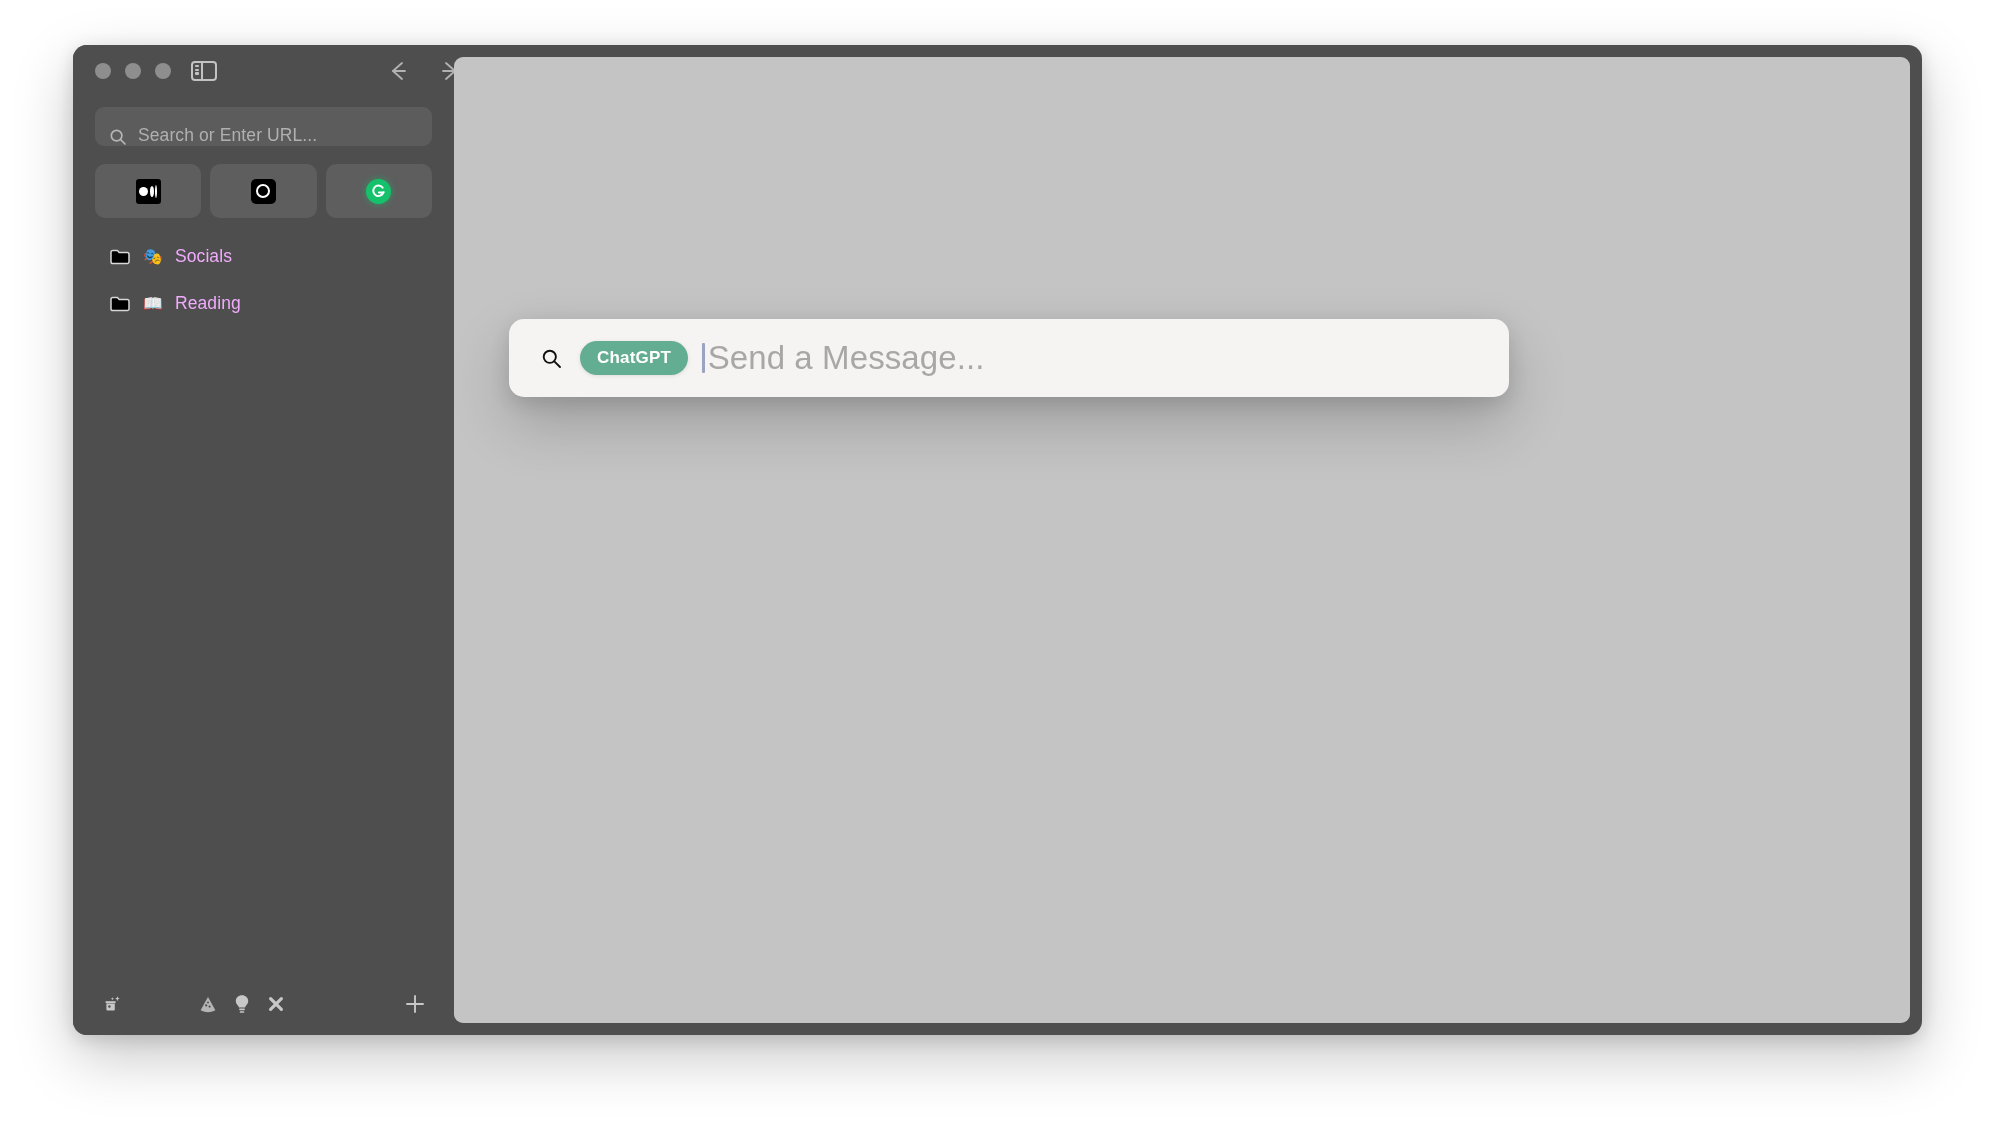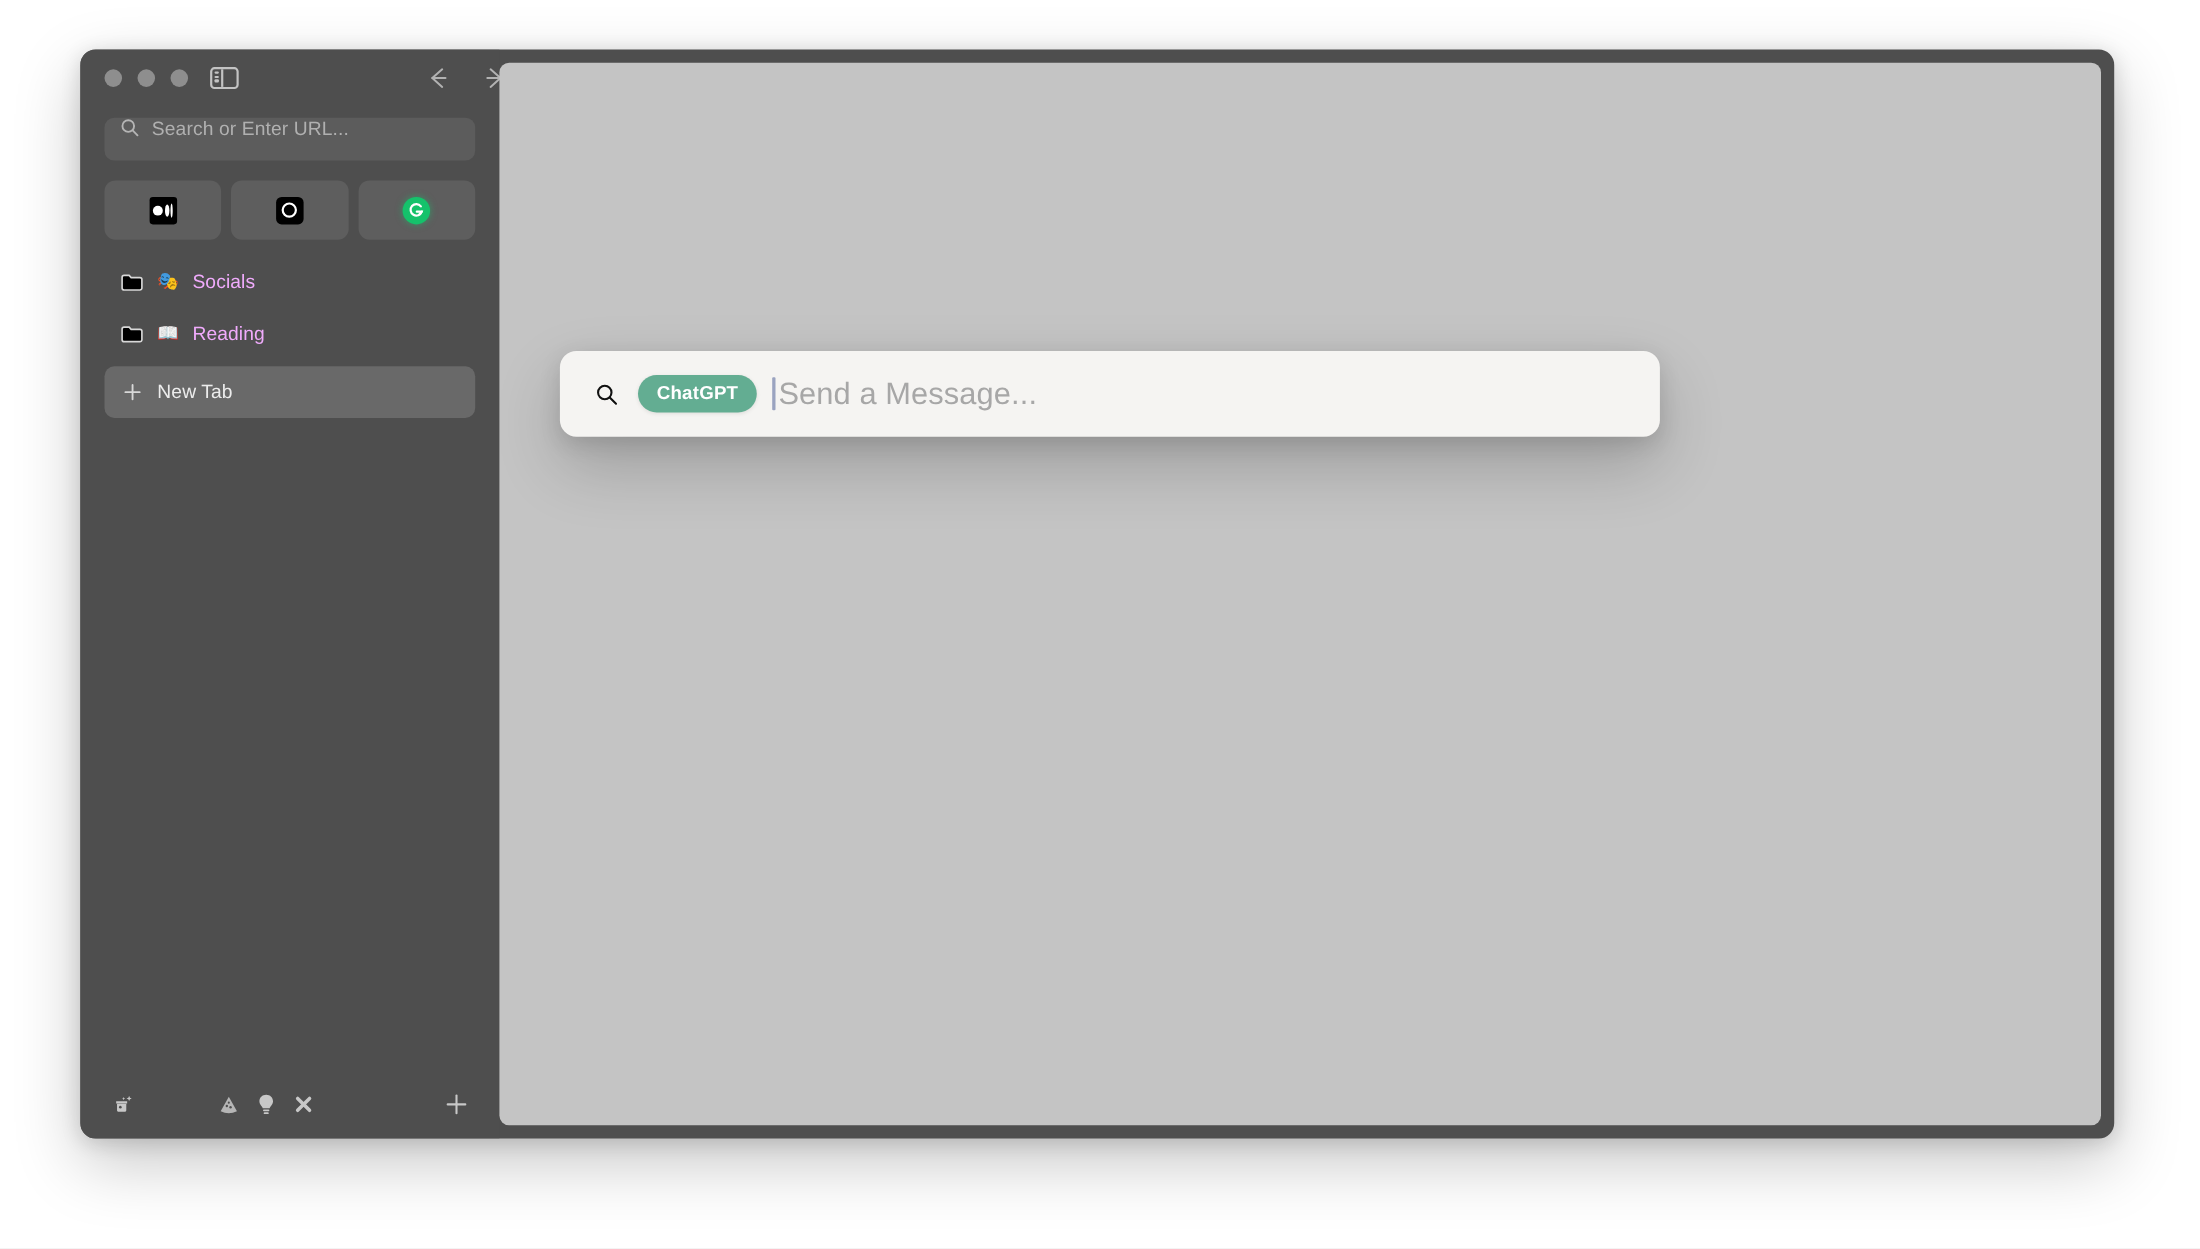--- a/index.html
+++ b/index.html
@@ -95,21 +95,21 @@
   }
   .nav-btn svg { display:block; }
 
   
   #url-bar {
     margin: 10px 22px 0 22px;
     height: 39px;
     background: #5c5c5c;
     border-radius: 9px;
     display: flex;
-    align-items: flex-start;
+    align-items: flex-end;
     padding: 0 14px;
     gap: 11px;
   }
   #url-bar .q { color:#b5b5b5; display:flex; }
   #url-placeholder {
     color: #b0b0b0;
     font-size: 17.5px;
     letter-spacing: 0.1px;
   }
 
@@ -240,21 +240,21 @@
     gap: 0px;
     margin-left: -4px;
   }
   #caret {
     width: 2.5px;
     height: 30px;
     background: #9aa3c0;
     border-radius: 1px;
   }
   #palette-placeholder {
-    font-size: 28px;
+    font-size: 33px;
     color: #a7a7a7;
     letter-spacing: 0.1px;
     margin-left: 3px;
   }
 </style>
 </head>
 <body>
 
 <div id="desktop">
 
@@ -353,29 +353,20 @@
         <div class="side-item">
           <span class="icn">
             <svg width="21" height="17" viewBox="0 0 21 17" fill="none" stroke="currentColor" stroke-width="1.5">
               <path d="M1 4.2 A1.8 1.8 0 0 1 2.8 2.4 h4.6 l1.8 2 h8 A1.8 1.8 0 0 1 19 6.2 v7.6 A1.8 1.8 0 0 1 17.2 15.6 H2.8 A1.8 1.8 0 0 1 1 13.8 z" fill="#000000"></path>
             </svg>
           </span>
           <span class="emoji">📖</span>
           <span class="side-label">Reading</span>
         </div>
 
-        <div class="side-item selected" style="margin-top:6px;">
-          <span class="icn">
-            <svg width="19" height="19" viewBox="0 0 19 19" fill="none" stroke="currentColor" stroke-width="1.7" stroke-linecap="round">
-              <path d="M9.5 3 V16"></path>
-                <path d="M3 9.5 H16"></path>
-            </svg>
-          </span>
-          <span class="side-label" style="font-weight:normal;color:#ececec;">New Tab</span>
-        </div>
       </div>
 
       <div id="sidebar-toolbar">
         <span class="tool-btn">
           <svg width="22" height="22" viewBox="0 0 22 22" fill="currentColor">
             <path d="M4.6 8.2 h10 v1.9 h-10 z"></path>
             <path d="M5.4 10.5 h8.4 v6.1 a1 1 0 0 1 -1 1 h-6.4 a1 1 0 0 1 -1 -1 z"></path>
             <circle cx="8.4" cy="13.5" r="1.2" fill="#4e4e4e"></circle>
             <path d="M16.4 3.2 l.7 1.7 1.7 .7 -1.7 .7 -.7 1.7 -.7-1.7 -1.7-.7 1.7-.7 z"></path>
             <path d="M11.4 4.2 l.45 1.1 1.1 .45 -1.1 .45 -.45 1.1 -.45-1.1 -1.1-.45 1.1-.45 z"></path>

